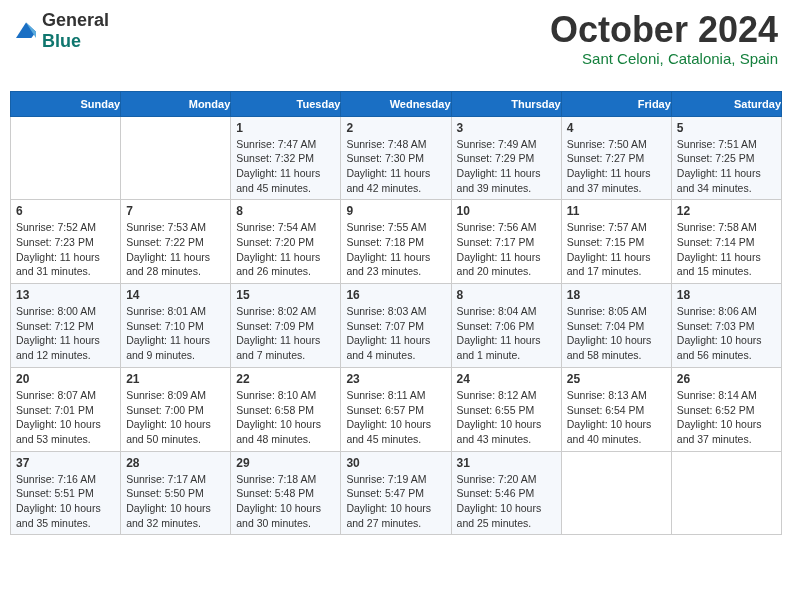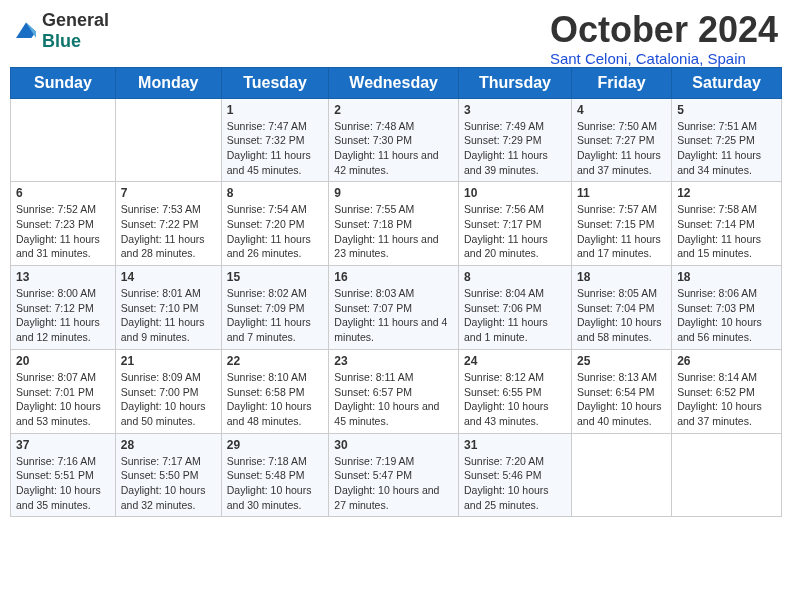--- a/index.html
+++ b/index.html
@@ -7,21 +7,21 @@
       font-family: Arial, sans-serif;
       background: #fff;
       width: 792px;
       min-height: 612px;
       padding: 10px;
     }
     .header {
       display: flex;
       justify-content: space-between;
       align-items: flex-start;
-      margin-bottom: 0;
+      margin-bottom: 24px;
       padding: 0 4px;
     }
     .logo {
       display: flex;
       align-items: center;
       gap: 4px;
     }
     .logo-text-general {
       font-size: 18px;
       font-weight: bold;
@@ -30,43 +30,44 @@
     .logo-text-blue {
       font-size: 18px;
       font-weight: bold;
       color: #0f766e;
     }
     .logo-icon {
       width: 24px;
       height: 20px;
     }
     .title-block {
+      text-align: right;
     }
     .month-title {
       font-size: 36px;
       font-weight: bold;
       color: #333;
       line-height: 1.1;
     }
     .location-title {
       font-size: 15px;
-      color: #1d4ed8;
+      color: #15803d;
     }
     .calendar {
       width: 100%;
       border-collapse: collapse;
       border: 1px solid #ccc;
     }
     .calendar th {
       background-color: #1a6fc4;
       color: #fff;
-      font-size: 16px;
-      font-weight: bold;
-      padding: 6px 20px;
-      text-align: center;
+      font-size: 11px;
+      font-weight: bold;
+      padding: 6px 0;
+      text-align: right;
       border: 1px solid #1560a8;
     }
     .calendar td {
       width: 14.28%;
       vertical-align: top;
       border: 1px solid #ccc;
       padding: 4px 5px;
       font-size: 11px;
       color: #333;
       background: #fff;

